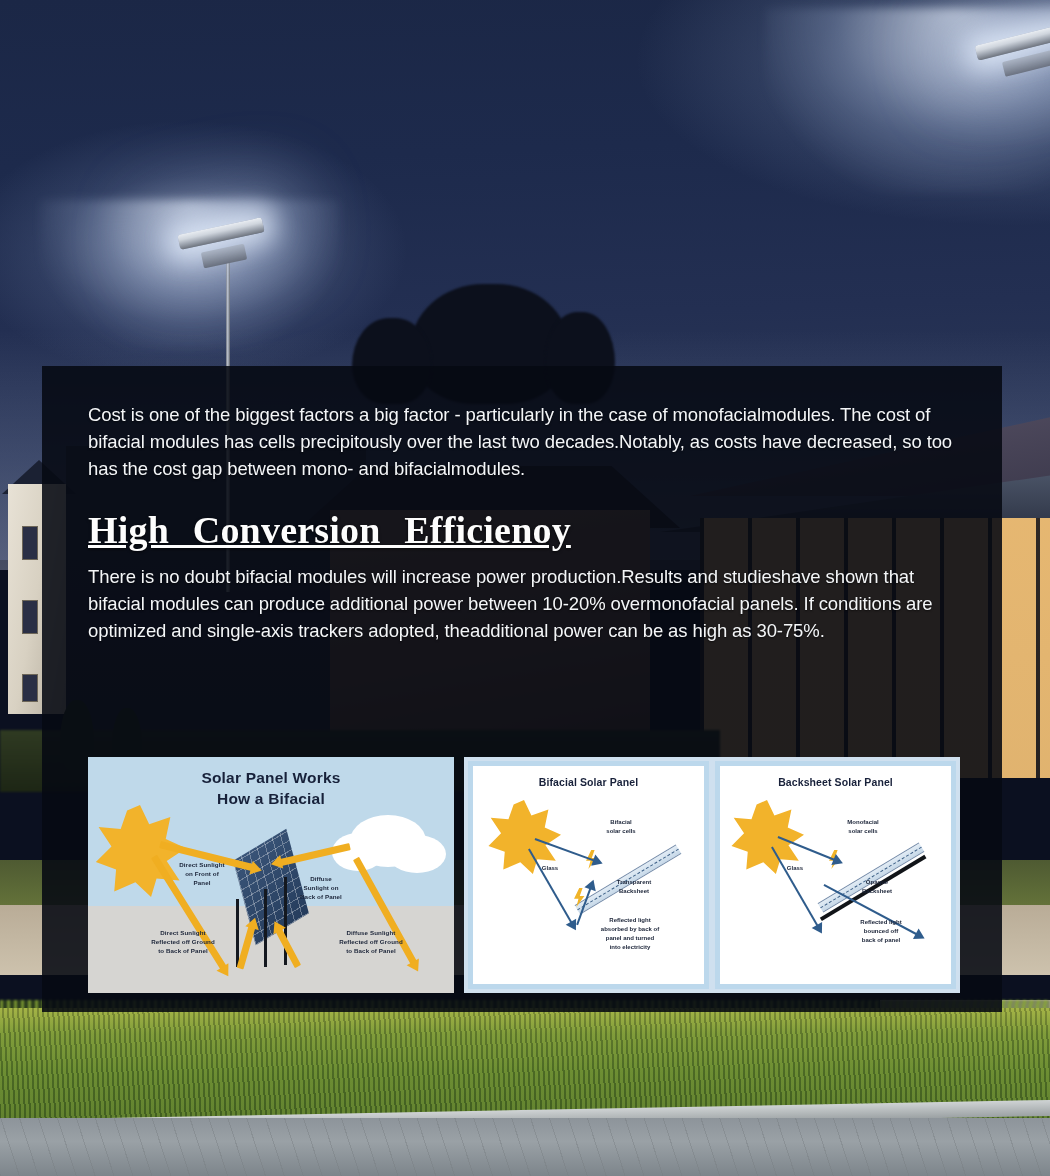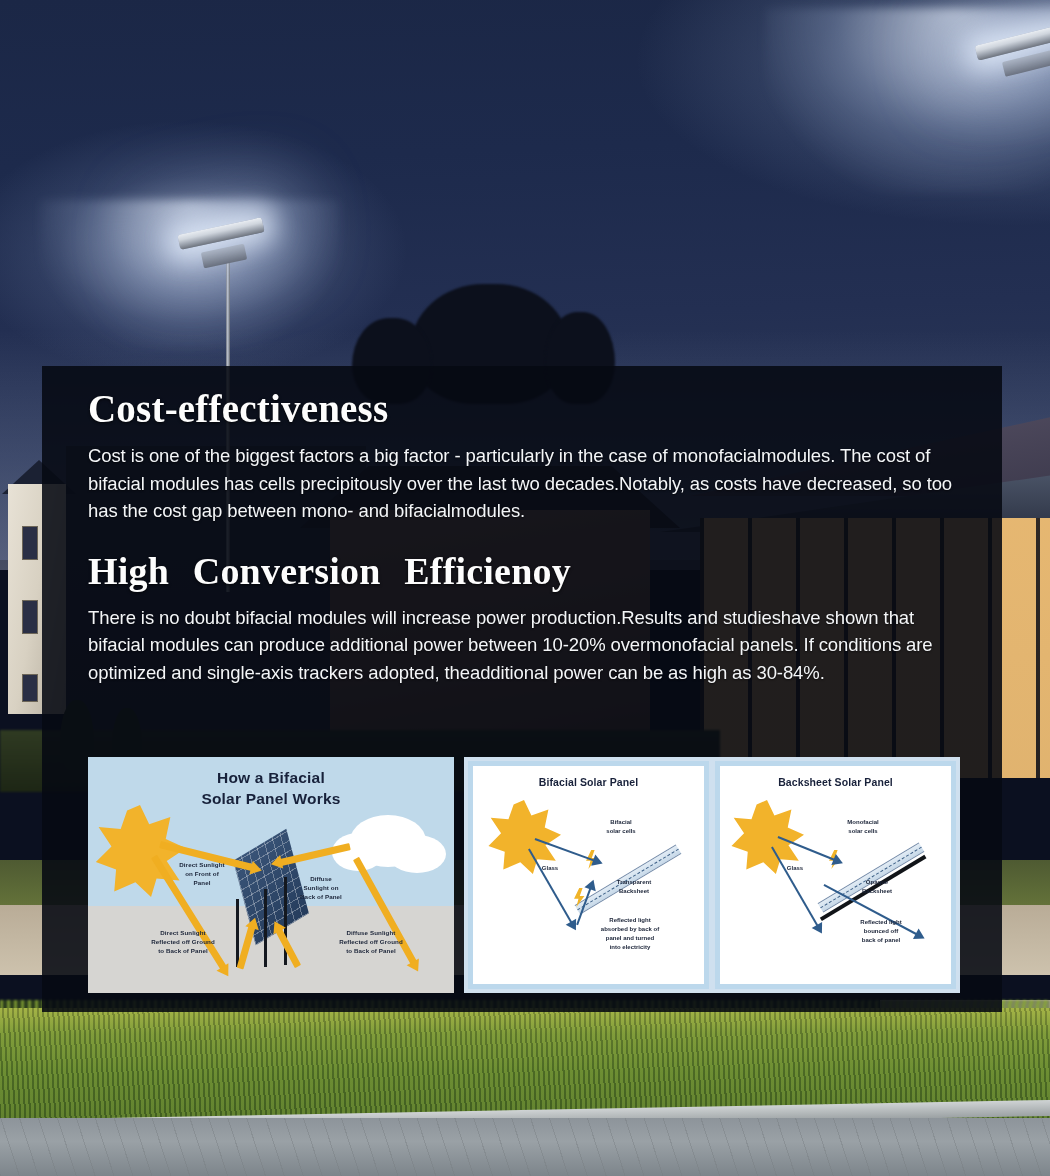--- a/index.html
+++ b/index.html
@@ -194,21 +194,21 @@
   h1.heading {
     font-family:"Liberation Serif", serif;
     color:#fdfdfd;
     font-weight:700;
     font-size:39px;
     line-height:1.06;
     letter-spacing:.2px;
     text-shadow:0 1px 3px rgba(0,0,0,.75);
   }
   h1.heading.spaced { word-spacing:14px; font-size:38px; }
-  h1#h2 { margin-top:27px; }
+  h1#h2 { margin-top:27px;text-decoration:underline; }
 
   p.body {
     color:#f4f6f8;
     font-size:18.5px;
     line-height:1.47;
     letter-spacing:-.1px;
     margin-top:13px;
     text-shadow:0 1px 2px rgba(0,0,0,.6);
     font-stretch:semi-condensed;
   }
@@ -356,36 +356,35 @@
     <div class="lamp" id="lampB">
       <div class="beam"></div>
       <div class="panel"></div>
       <div class="head"></div>
     </div>
   </div>
 
   <div id="overlay">
 
     <div id="content">
-      <h1 class="heading">Cost-effectiveness</h1>
       <p class="body">Cost is one of the biggest factors a big factor - particularly in the case of monofacialmodules. The cost of bifacial modules has cells precipitously over the last two decades.Notably, as costs have decreased, so too has the cost gap between mono- and bifacialmodules.</p>
 
       <h1 class="heading spaced" id="h2">High  Conversion  Efficienoy</h1>
-      <p class="body">There is no doubt bifacial modules will increase power production.Results and studieshave shown that bifacial modules can produce additional power between 10-20% overmonofacial panels. If conditions are optimized and single-axis trackers adopted, theadditional power can be as high as 30-84%.</p>
+      <p class="body">There is no doubt bifacial modules will increase power production.Results and studieshave shown that bifacial modules can produce additional power between 10-20% overmonofacial panels. If conditions are optimized and single-axis trackers adopted, theadditional power can be as high as 30-75%.</p>
     </div>
 
     <div id="cards">
 
       <div class="card" id="cardLeft">
         <div class="l-sky"></div>
         <div class="l-ground"></div>
 
         <div class="l-title">
+          <div>Solar Panel Works</div>
           <div>How a Bifacial</div>
-          <div>Solar Panel Works</div>
         </div>
 
         <div class="sun" id="lsun"></div>
 
         <div class="cloud" id="cl1"></div>
         <div class="cloud" id="cl2"></div>
         <div class="cloud" id="cl3"></div>
 
         <div class="panel-tilt" id="lpanel"></div>
         <div class="leg" id="leg1"></div>

